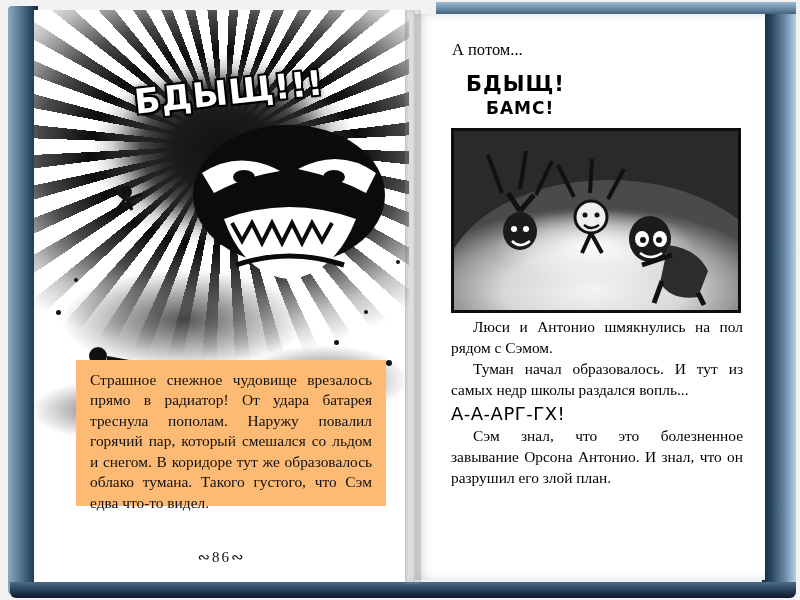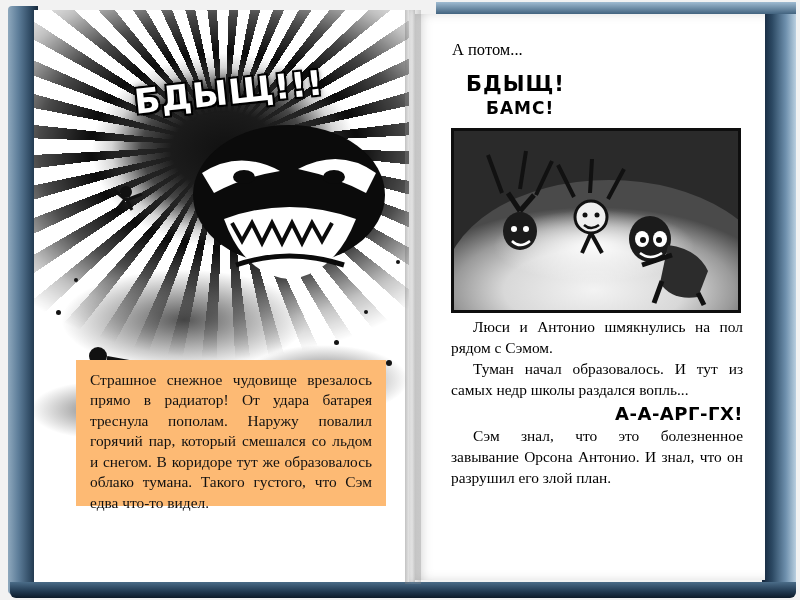--- a/index.html
+++ b/index.html
@@ -176,25 +176,24 @@
     font-size: 15.4px;
     line-height: 1.36;
     text-align: justify;
     margin: 0 0 0 0;
     text-indent: 22px;
     hyphens: auto;
   }
   .body-block { position: absolute; left: 451px; top: 317px; width: 292px; }
   .shout {
     font-family: "DejaVu Sans", sans-serif;
-    font-weight: 700;
+    font-weight: 400;
     font-size: 18px;
     letter-spacing: 0.5px;
     margin: 2px 0 2px 0;
-    text-align: right;
   }
 </style>
 </head>
 <body>
 
 <div id="book">
 
   <div class="cover-left"></div>
   <div class="cover-right"></div>
   <div class="cover-top-right"></div>
@@ -234,20 +233,23 @@
     <div class="speck" style="left:352px;top:350px;width:6px;height:6px;"></div>
     <div class="speck" style="left:292px;top:372px;width:3px;height:3px;"></div>
     <div class="speck" style="left:40px;top:268px;width:4px;height:4px;"></div>
     <div class="speck" style="left:22px;top:300px;width:5px;height:5px;"></div>
     <div class="speck" style="left:362px;top:250px;width:4px;height:4px;"></div>
   </div>
 
   <div class="caption-box">
     <p>Страшное снежное чудовище врезалось прямо в радиатор! От удара батарея треснула пополам. Наружу повалил горячий пар, который смешался со льдом и снегом. В коридоре тут же образовалось облако тумана. Такого густого, что Сэм едва что-то видел.</p>
   </div>
+  <div class="folio">
+    <span>∾</span><span>86</span><span>∾</span>
+  </div>
 
   <div class="gutter"></div>
 
   <div class="sfx-a">А потом...</div>
   <div class="sfx-b sfx-line">БДЫЩ!</div>
   <div class="sfx-c sfx-line">БАМС!</div>
 
   <div class="illo-right">
     <div class="floor"></div>
     <div class="mist"></div>

